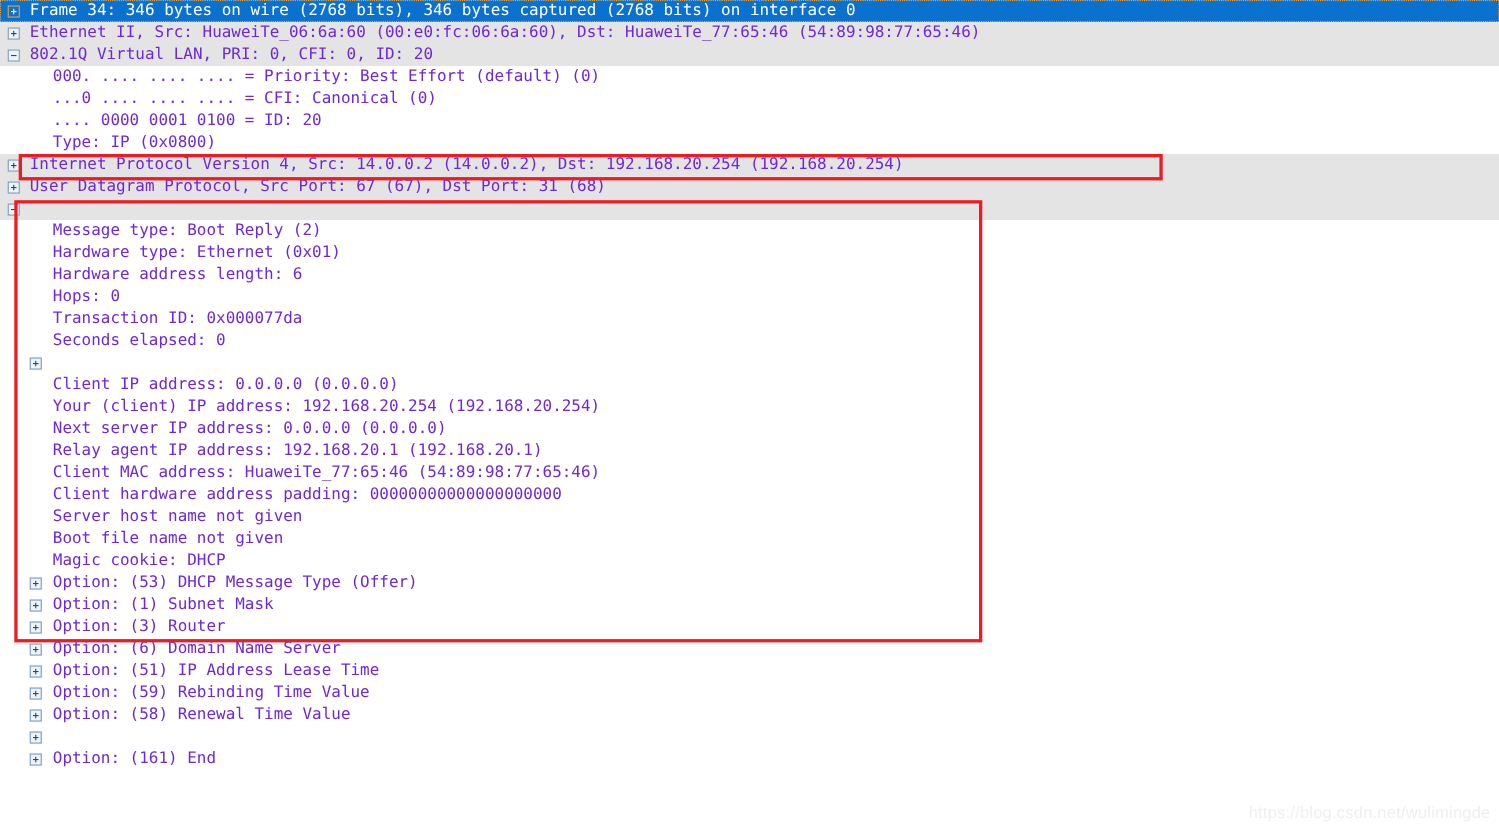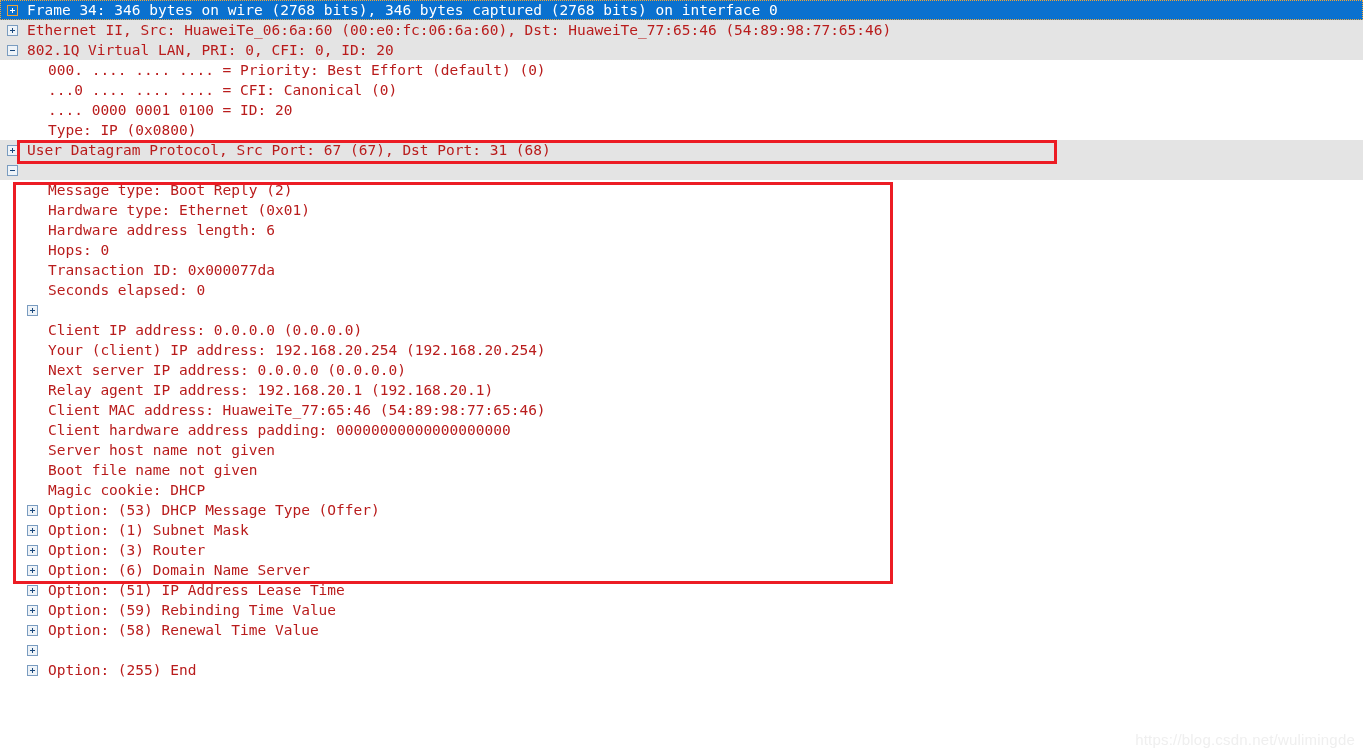--- a/index.html
+++ b/index.html
@@ -64,21 +64,21 @@
   .expander .glyph-v {
     position: absolute;
     left: 4px; top: 2px;
     width: 1px; height: 5px;
     background: #1b4a7d;
   }
 
   .rowtext {
     position: absolute;
     top: 0;
-    color: #b91c1c;
+    color: #6d28d9;
   }
 
   
   .d0 > .expander { left: 7px; }
   .d0 > .rowtext  { left: 27px; }
   .d1 > .expander { left: 27px; }
   .d1 > .rowtext  { left: 48px; }
 
   
   .redbox {
@@ -135,20 +135,27 @@
       <span class="rowtext">.... 0000 0001 0100 = ID: 20</span>
     </div>
     <div class="row d1">
       <span class="rowtext">Type: IP (0x0800)</span>
     </div>
     <div class="row d0 shaded">
       <span class="expander">
         <span class="glyph"></span>
         <span class="glyph-v"></span>
       </span>
+      <span class="rowtext">Internet Protocol Version 4, Src: 14.0.0.2 (14.0.0.2), Dst: 192.168.20.254 (192.168.20.254)</span>
+    </div>
+    <div class="row d0 shaded">
+      <span class="expander">
+        <span class="glyph"></span>
+        <span class="glyph-v"></span>
+      </span>
       <span class="rowtext">User Datagram Protocol, Src Port: 67 (67), Dst Port: 31 (68)</span>
     </div>
     <div class="row d0 shaded">
       <span class="expander minus">
         <span class="glyph"></span>
       </span>
     </div>
     <div class="row d1">
       <span class="rowtext">Message type: Boot Reply (2)</span>
     </div>
@@ -253,20 +260,20 @@
       <span class="expander">
         <span class="glyph"></span>
         <span class="glyph-v"></span>
       </span>
     </div>
     <div class="row d1">
       <span class="expander">
         <span class="glyph"></span>
         <span class="glyph-v"></span>
       </span>
-      <span class="rowtext">Option: (255) End</span>
+      <span class="rowtext">Option: (161) End</span>
     </div>
   </div>
 
 <div class="redbox" id="redbox-ip"></div>
 <div class="redbox" id="redbox-dhcp"></div>
 
 <div class="watermark">https://blog.csdn.net/wulimingde</div>
 
 </body></html>

